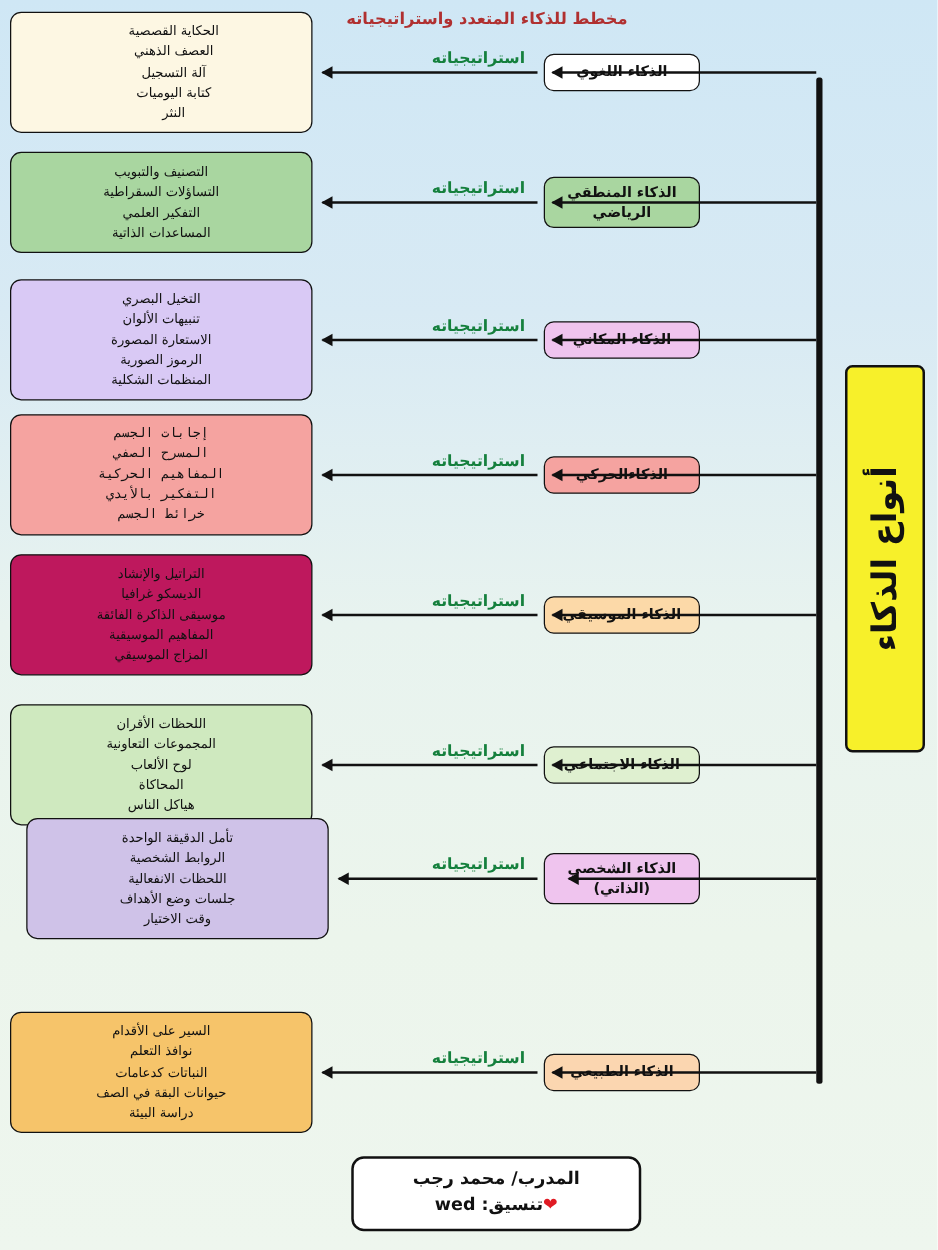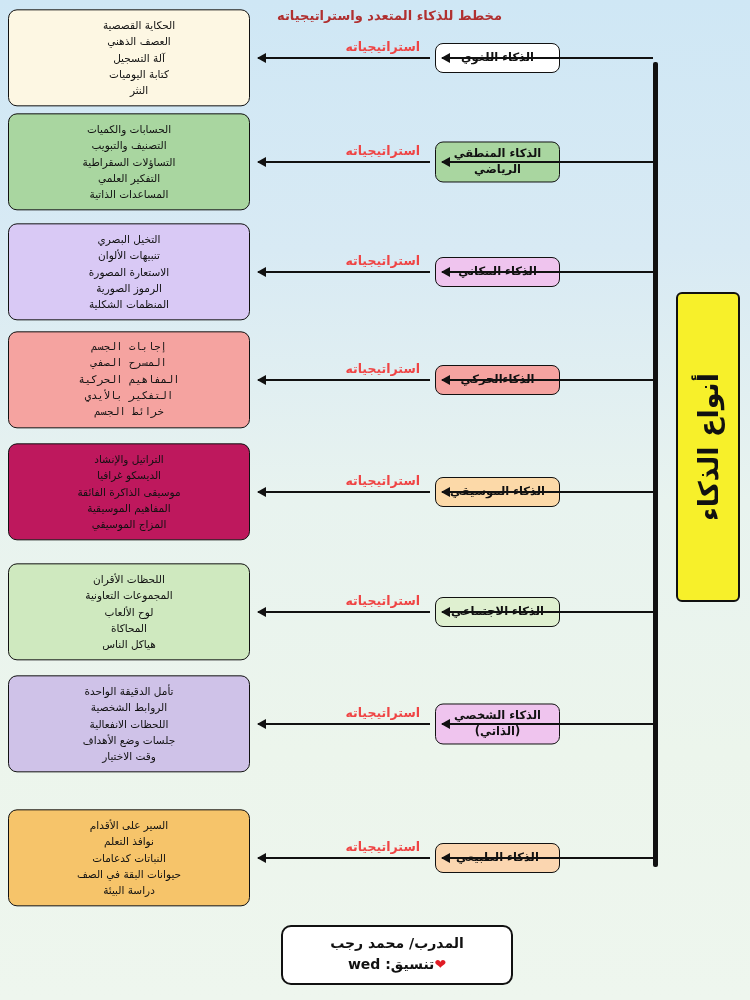--- a/index.html
+++ b/index.html
@@ -99,21 +99,21 @@
 
   
   .strat {
     position: absolute;
     right: 330px;
     top: 50%;
     transform: translateY(-50%);
     margin-top: -12px;
     font-size: 12.5px;
     font-weight: bold;
-    color: #ef4444;
+    color: #15803d;
     white-space: nowrap;
   }
 
   
   .detail {
     position: absolute;
     left: 8px;
     top: 50%;
     transform: translateY(-50%);
     width: 242px;
@@ -203,21 +203,20 @@
           <div>كتابة اليوميات</div>
           <div>النثر</div>
         </div>
         <div class="arrow left-arrow"></div>
         <div class="strat">استراتيجياته</div>
         <div class="node" style="background: rgb(255, 255, 255);">الذكاء اللغوي</div>
         <div class="arrow right-arrow"></div>
       </div>
       <div class="row" style="top: 112px;">
         <div class="detail" style="background: rgb(169, 214, 160);">
-          <div>الحسابات والكميات</div>
           <div>التصنيف والتبويب</div>
           <div>التساؤلات السقراطية</div>
           <div>التفكير العلمي</div>
           <div>المساعدات الذاتية</div>
         </div>
         <div class="arrow left-arrow"></div>
         <div class="strat">استراتيجياته</div>
         <div class="node" style="background: rgb(169, 214, 160);">الذكاء المنطقي الرياضي</div>
         <div class="arrow right-arrow"></div>
       </div>
@@ -266,21 +265,21 @@
           <div>المجموعات التعاونية</div>
           <div>لوح الألعاب</div>
           <div>المحاكاة</div>
           <div>هياكل الناس</div>
         </div>
         <div class="arrow left-arrow"></div>
         <div class="strat">استراتيجياته</div>
         <div class="node" style="background: rgb(223, 240, 208);">الذكاء الاجتماعي</div>
         <div class="arrow right-arrow"></div>
       </div>
-      <div class="row" style="top: 674px;">
+      <div class="row" style="top: 653px; margin-left: 13px;">
         <div class="detail" style="background: rgb(207, 194, 232);">
           <div>تأمل الدقيقة الواحدة</div>
           <div>الروابط الشخصية</div>
           <div>اللحظات الانفعالية</div>
           <div>جلسات وضع الأهداف</div>
           <div>وقت الاختيار</div>
         </div>
         <div class="arrow left-arrow"></div>
         <div class="strat">استراتيجياته</div>
         <div class="node" style="background: rgb(239, 196, 238);">الذكاء الشخصي (الذاتي)</div>

